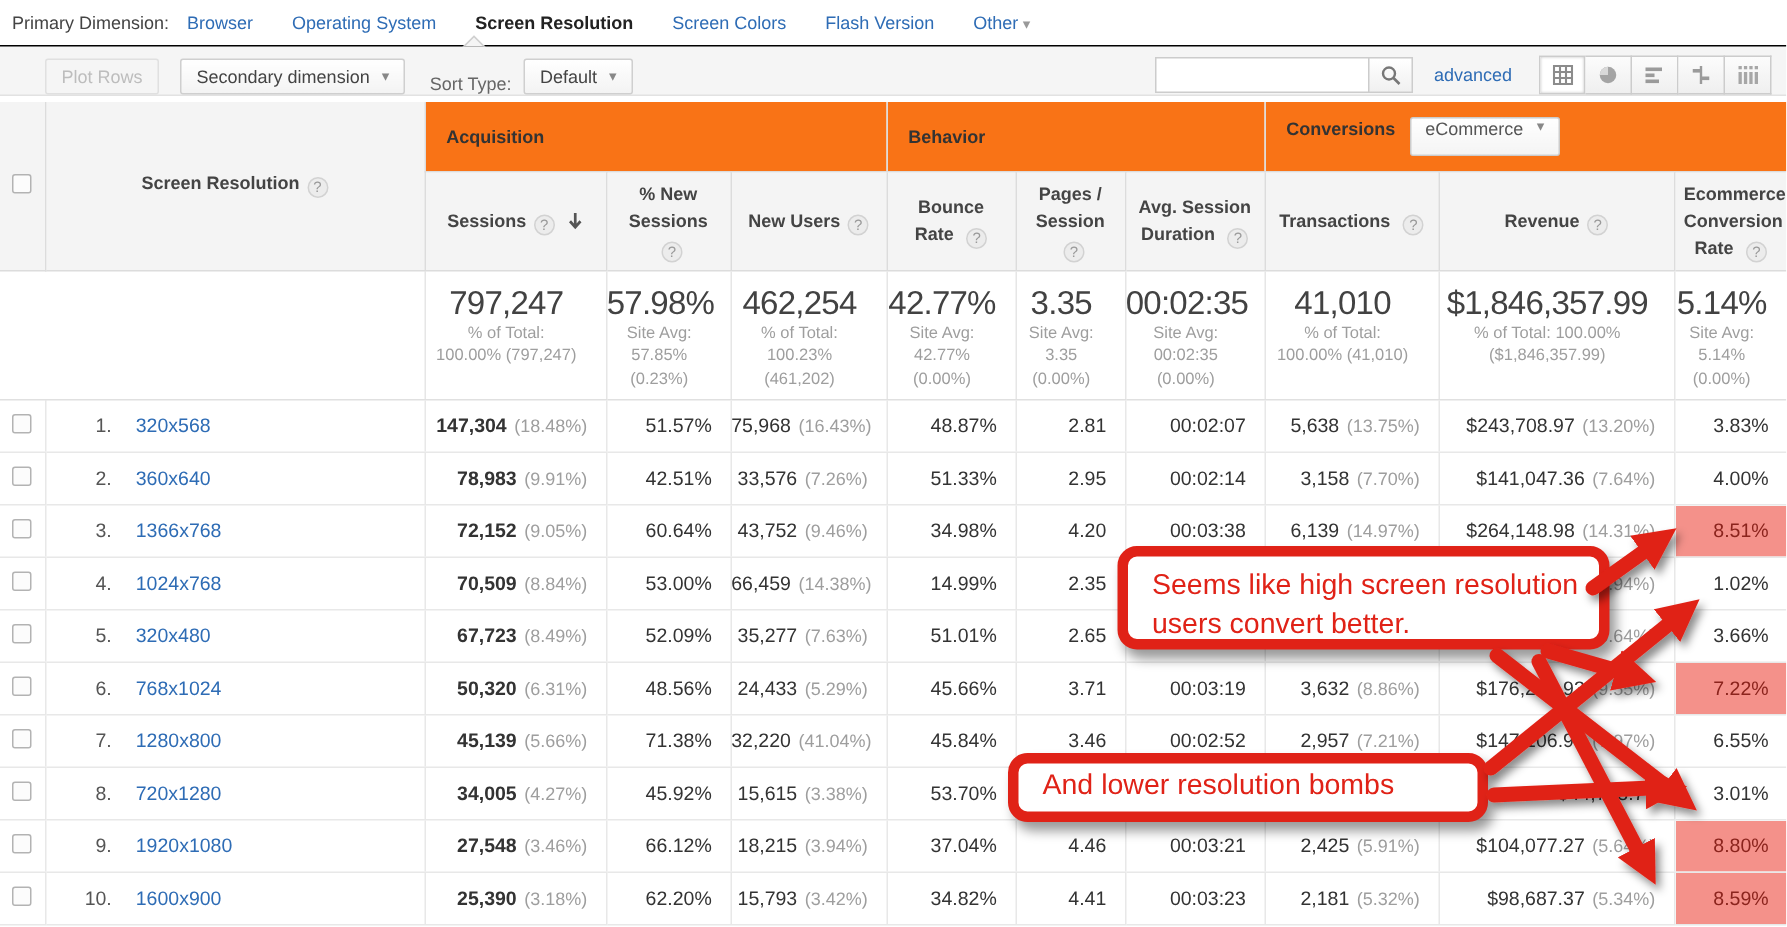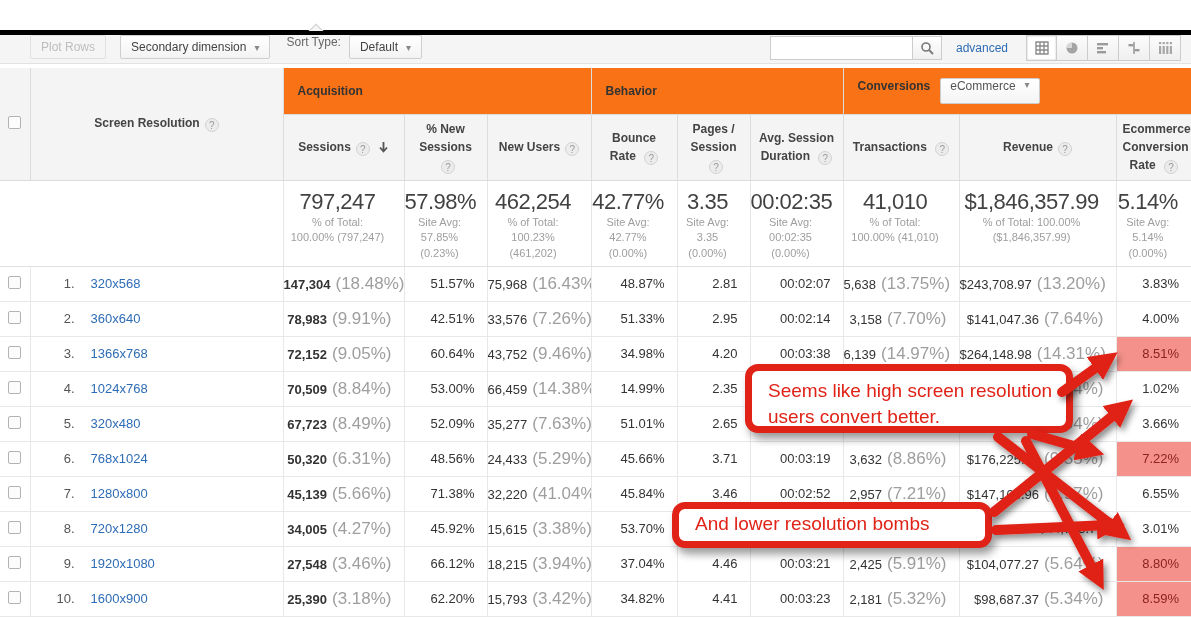--- a/index.html
+++ b/index.html
@@ -12,22 +12,22 @@
   .dimbar .dlabel { color:#444; margin-right:12px; }
   .dimbar a { color:#2e6cb5; text-decoration:none; margin-right:26px; cursor:pointer; }
   .dimbar a.active { color:#222; font-weight:bold; }
   .dimbar .caret { color:#999; font-size:10px; margin-left:3px; }
   .notch { position:absolute; left:308px; top:23px; width:16px; height:8px; overflow:hidden; z-index:3; }
   .notch:before { content:""; position:absolute; left:2px; top:3px; width:10px; height:10px;
                   background:#f5f5f5; border:1px solid #cfcfcf; transform:rotate(45deg); }
 
   
   .toolbar { position:absolute; left:0; top:30px; width:100%; height:34px; background:#f5f5f5;
-             border-top:5px solid #000000; border-bottom:1px solid #e2e2e2;
-             display:flex; align-items:flex-start; padding:0 10px 0 30px; font-size:12px; color:#666; z-index:2;}
+             border-top:1px solid #000000; border-bottom:1px solid #e2e2e2;
+             display:flex; align-items:flex-end; padding:0 10px 0 30px; font-size:12px; color:#666; z-index:2;}
   .btn { display:inline-flex; align-items:center; height:24px; padding:0 10px; border:1px solid #cfcfcf;
          border-radius:2px; background:linear-gradient(#fff,#f3f3f3); color:#444; cursor:pointer; }
   .btn .caret { color:#888; font-size:10px; margin-left:8px; }
   .btn.disabled { background:#f5f5f5; border-color:#e0e0e0; color:#bdbdbd; }
   .tb-gap { margin-left:14px; }
   .sortlabel { margin-left:16px; margin-right:8px; }
   .searchwrap { margin-left:auto; display:flex; align-items:center; }
   .searchwrap input { width:142px; height:24px; border:1px solid #ccc; border-right:none; padding:0 6px;
                       font-size:12px; background:#fff; outline:none; }
   .searchbtn { width:30px; height:24px; border:1px solid #ccc; background:linear-gradient(#fff,#f0f0f0);
@@ -70,37 +70,46 @@
                   vertical-align:middle; }
   td.c-chk { text-align:center; background:#fbfbfb; border-left:none!important; }
   .cbox { display:inline-block; width:13px; height:13px; border:1px solid #b3b3b3; border-radius:2px;
           background:#fcfcfc; cursor:pointer; }
   td.c-dim { padding-left:20px; }
   .rownum { display:inline-block; width:24px; text-align:right; color:#555; margin-right:16px; }
   a.dim-link { color:#2e6cb5; text-decoration:none; cursor:pointer; }
   td.num { text-align:right; padding-right:12px; white-space:nowrap; }
   .val { color:#333; }
   .bold { font-weight:bold;margin-top:24px; }
-  .share { font-size:17px; color:#9e9e9e; margin-left:5px; }
+  .share { font-size:12px; color:#9e9e9e; margin-left:5px; }
   td.hl { background:#f4918a !important; }
   td.hl .val { color:#8b241d; }
 
   
   .ann { position:absolute; background:#fff; border:7px solid #e02217; border-radius:13px;
          box-shadow:4px 6px 8px rgba(0,0,0,.40); color:#e02217; font-size:19px; z-index:15; }
   .ann1 { left:745px; top:364px; width:328px; height:69px; padding:7px 6px 0 16px; line-height:1.38; }
   .ann2 { left:672px; top:502px; width:320px; height:46px; padding-left:16px; line-height:30px; }
 
   .arrows { position:absolute; left:0; top:0; z-index:20; pointer-events:none; }
 </style>
 </head>
 <body>
 
 <div class="page">
 
+  <div class="dimbar">
+    <span class="dlabel">Primary Dimension:</span>
+    <a>Browser</a>
+    <a>Operating System</a>
+    <a class="active">Screen Resolution</a>
+    <a>Screen Colors</a>
+    <a>Flash Version</a>
+    <a><span>Other</span><span class="caret">▾</span></a>
+  </div>
   <div class="notch"></div>
 
   <div class="toolbar">
     <span class="btn disabled">Plot Rows</span>
     <span class="btn tb-gap">
         <span>Secondary dimension</span>
         <span class="caret">▾</span>
       </span>
     <span class="sortlabel">Sort Type:</span>
     <span class="btn">

